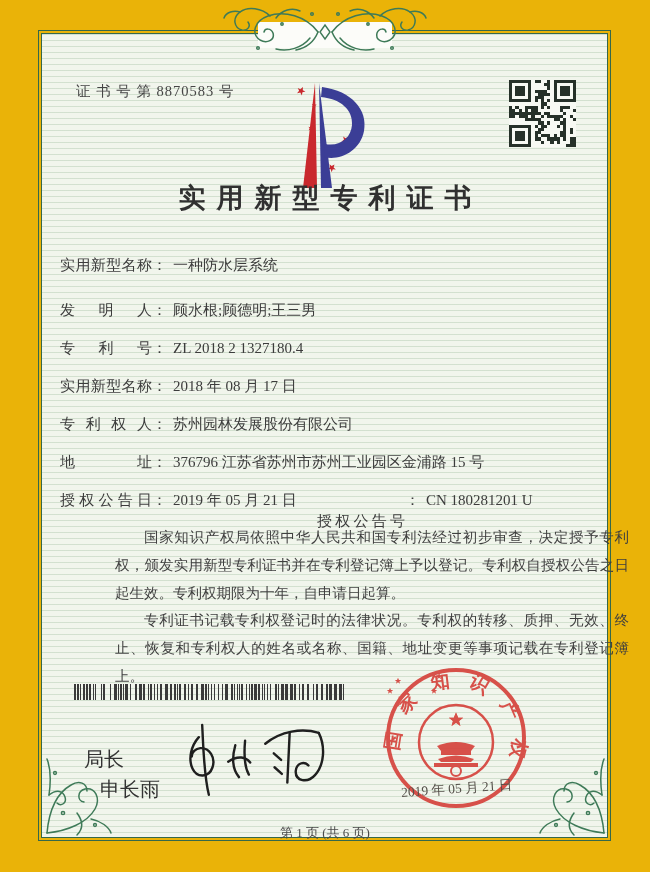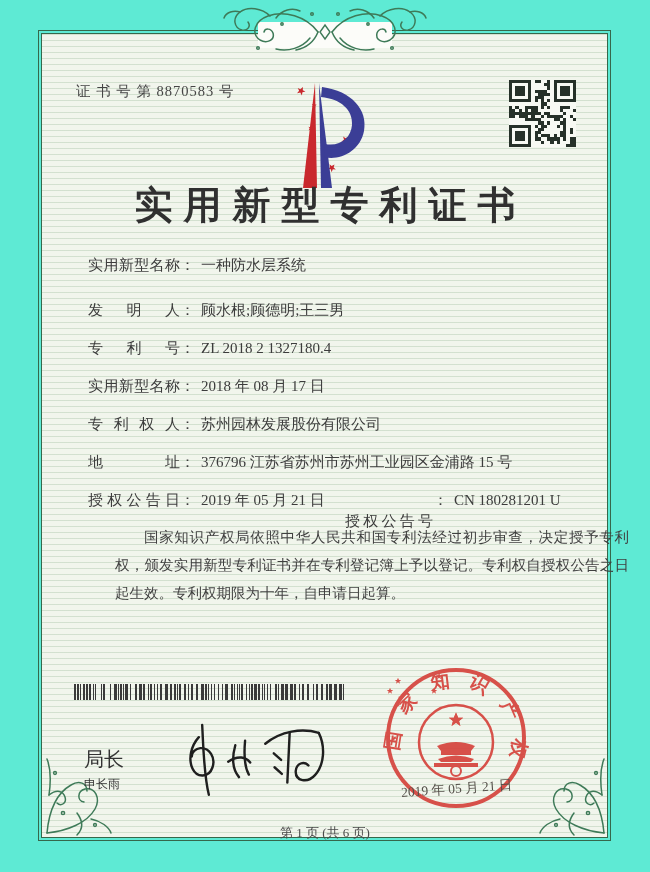--- a/index.html
+++ b/index.html
@@ -1,44 +1,44 @@
 <!DOCTYPE html>
 <html><head>
 <meta charset="utf-8">
 <style>
   html,body{margin:0;padding:0;background:#e9e9e6;}
-  .page{position:relative;width:650px;height:872px;background:#5eead4;overflow:hidden;
+  .page{position:relative;width:650px;height:872px;background:#eab308;overflow:hidden;
         font-family:"Liberation Serif","DejaVu Serif",serif;color:#3c3c3c;}
   
   .frame{position:absolute;left:38px;top:30px;width:573px;height:811px;
          border:1.5px solid #35684b;padding:2px;box-sizing:border-box;z-index:1;}
   .frame-inner{width:100%;height:100%;box-sizing:border-box;border:1px solid #35684b;
          background-color:#f1f5ec;
          background-image:repeating-linear-gradient(to bottom,rgba(140,176,140,.30) 0 1px,rgba(255,255,255,0) 1px 6px);}
   .content{position:absolute;inset:0;z-index:3;}
   .cert-no{position:absolute;left:76px;top:82px;font-size:14.5px;letter-spacing:1px;color:#454545;}
-  .title{position:absolute;left:0;right:0;top:180px;text-align:center;font-size:38px;font-weight:bold;
+  .title{position:absolute;left:0;right:0;top:180px;text-align:center;font-size:27px;font-weight:bold;
          letter-spacing:11px;color:#303030;text-indent:11px;}
-  .frow{position:absolute;left:88px;font-size:15px;white-space:nowrap;color:#3c3c3c;}
+  .frow{position:absolute;left:60px;font-size:15px;white-space:nowrap;color:#3c3c3c;}
   .flabel{display:inline-block;width:92px;text-align:justify;text-align-last:justify;vertical-align:top;}
   .colon{display:inline-block;margin-right:6px;}
   .grant2{position:absolute;left:257px;top:0;}
   .grant2 .flabel{width:88px;margin-top:21px;}
   .body-text{position:absolute;left:76px;top:524px;width:514px;font-size:14.5px;line-height:1.92;
              text-align:justify;color:#3f3f3f;margin-left:39px;}
   .body-text p{margin:0;text-indent:2em;}
   .ornament,.corner,.logo,.qr,.barcode,.seal,.sig{position:absolute;}
   .ornament{left:218px;top:4px;z-index:2;}
   .corner-l{left:41px;top:755px;z-index:2;}
   .corner-r{left:530px;top:755px;z-index:2;}
   .logo{left:253px;top:76px;}
   .qr{left:509px;top:80px;}
   .barcode{left:74px;top:684px;}
   .sig-title{position:absolute;left:84px;top:746px;font-size:20px;color:#333;}
-  .sig-name{position:absolute;left:84px;top:776px;font-size:12px;color:#333;}
+  .sig-name{position:absolute;left:100px;top:776px;font-size:20px;color:#333;}
   .sig{left:170px;top:710px;}
   .seal{left:376px;top:660px;opacity:.93;}
   .seal-date{font-size:13.5px;fill:#4a443e;}
   .footer{position:absolute;left:0;right:0;top:824px;text-align:center;font-size:13px;color:#4a4a4a;}
 </style>
 </head>
 <body>
 
 <div class="page">
 
@@ -263,20 +263,21 @@
     </div>
     <div class="frow" style="top:491px">
       <span class="flabel">授权公告日</span><span class="colon">：</span><span class="fvalue">2019 年 05 月 21 日</span>
       <span class="grant2">
         <span class="flabel">授权公告号</span><span class="colon">：</span><span class="fvalue">CN 180281201 U</span>
       </span>
     </div>
 
     <div class="body-text">
       <p>国家知识产权局依照中华人民共和国专利法经过初步审查，决定授予专利权，颁发实用新型专利证书并在专利登记簿上予以登记。专利权自授权公告之日起生效。专利权期限为十年，自申请日起算。</p>
+      <p>专利证书记载专利权登记时的法律状况。专利权的转移、质押、无效、终止、恢复和专利权人的姓名或名称、国籍、地址变更等事项记载在专利登记簿上。</p>
     </div>
 
     <svg class="barcode" id="bc-svg" width="272" height="16" viewBox="0 0 272 16" preserveAspectRatio="none">
         <rect x="0" y="0" width="2" height="16" fill="#3a3a3a"></rect>
         <rect x="3" y="0" width="2" height="16" fill="#3a3a3a"></rect>
         <rect x="6" y="0" width="1" height="16" fill="#3a3a3a"></rect>
         <rect x="9" y="0" width="2" height="16" fill="#3a3a3a"></rect>
         <rect x="12" y="0" width="2" height="16" fill="#3a3a3a"></rect>
         <rect x="15" y="0" width="2" height="16" fill="#3a3a3a"></rect>
         <rect x="19" y="0" width="1" height="16" fill="#3a3a3a"></rect>

